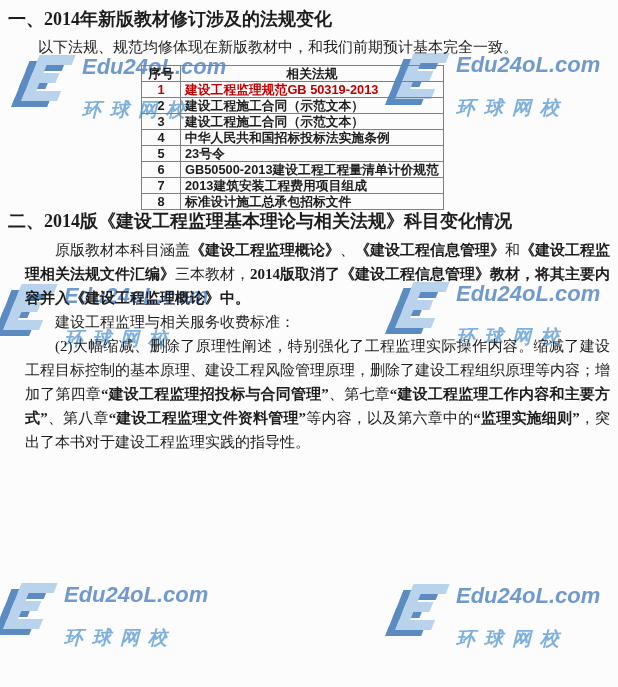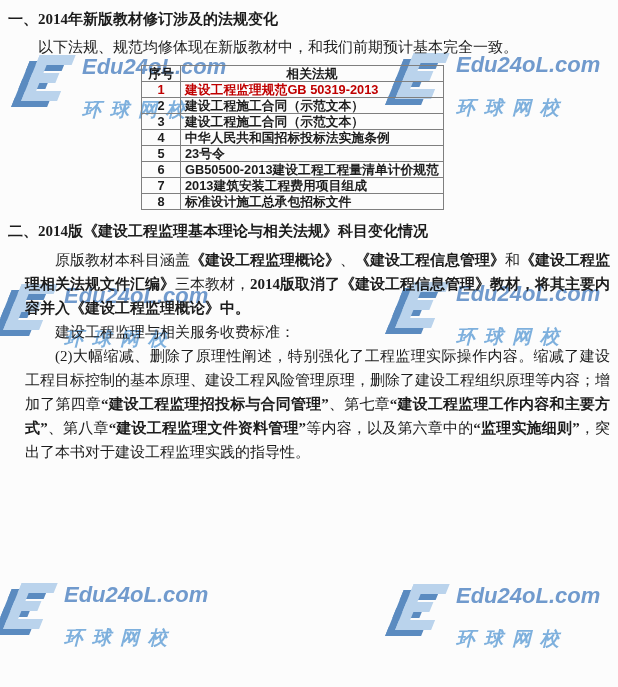--- a/index.html
+++ b/index.html
@@ -51,26 +51,26 @@
     font-weight:bold;font-style:italic;
     font-size:19px;line-height:22px;
     letter-spacing:9px;
     color:var(--wm-cn);
     margin-top:20px;
     white-space:nowrap;
   }
   
   .content{position:relative;z-index:1;padding:8px 8px 0 8px;}
   h1.sec{
-    font-size:15px;
+    font-size:18px;
     font-weight:bold;
     margin:0 0 5px 0;
     line-height:22px;
   }
-  h1.sec2{margin-top:10px;margin-bottom:6px;}
+  h1.sec2{margin-bottom:6px;}
   .intro{
     margin:0;
     font-size:15px;
     line-height:25px;
     text-indent:2em;
   }
   table.laws{
     border-collapse:collapse;
     margin:5px 0 0 133px;
     font-family:"Liberation Sans","DejaVu Sans",sans-serif;

